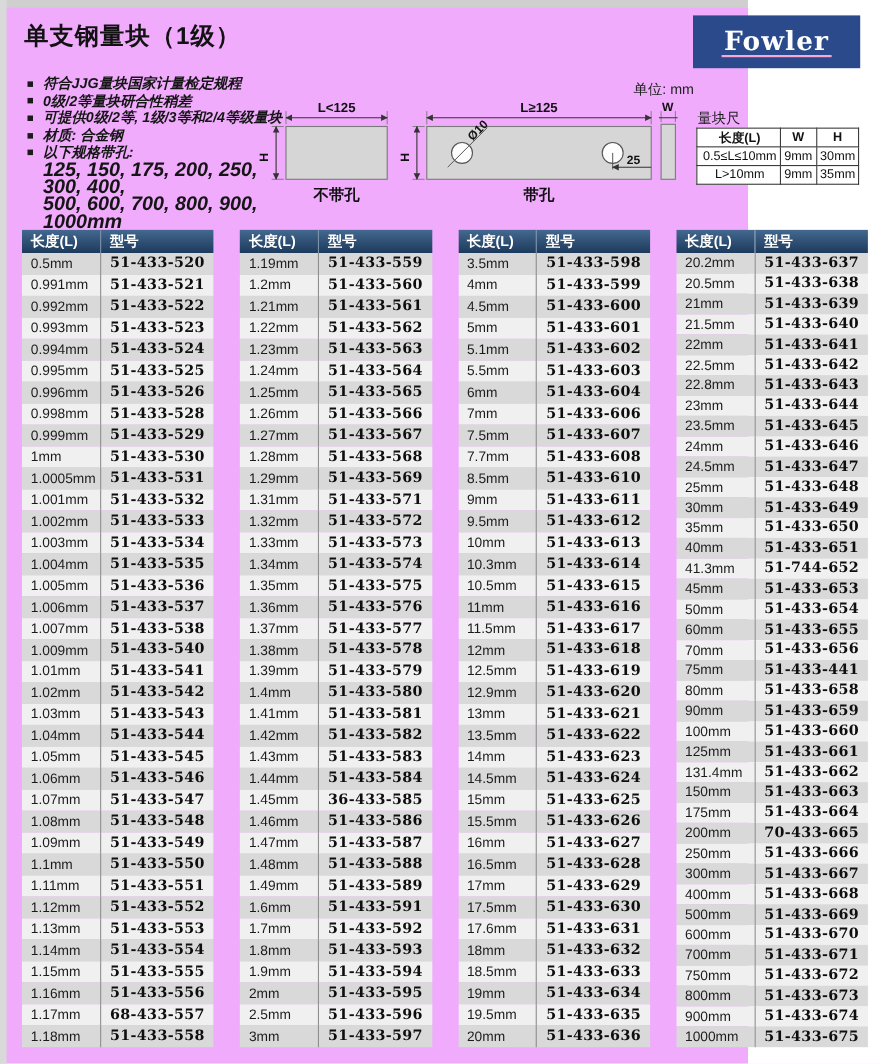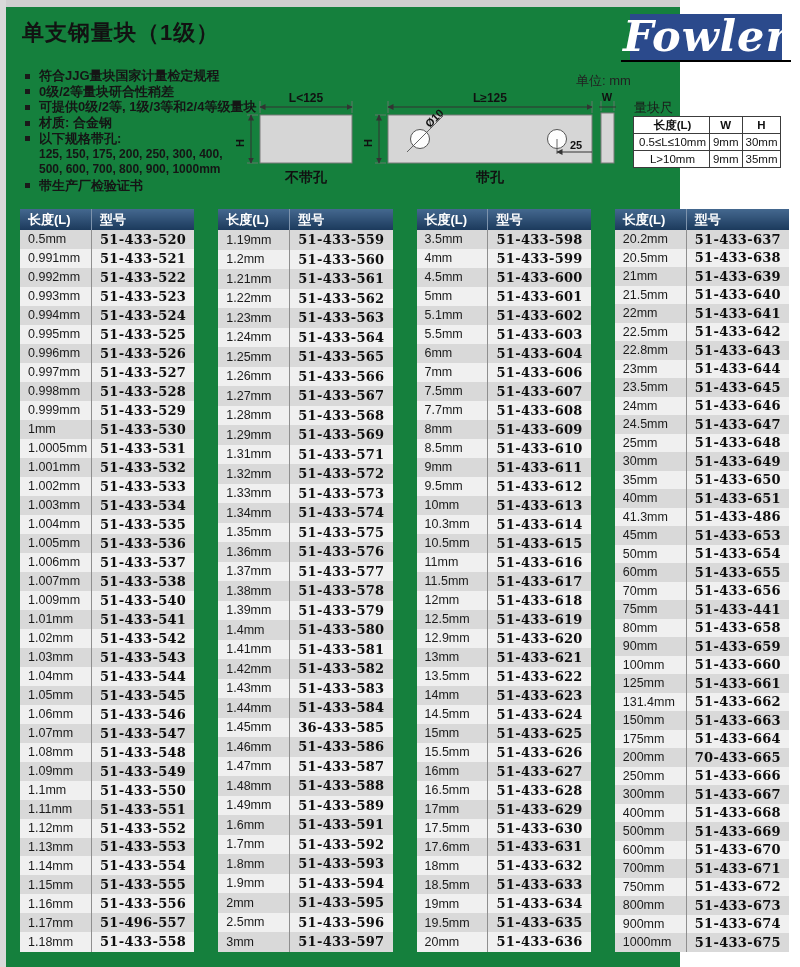--- a/index.html
+++ b/index.html
@@ -4,35 +4,35 @@
 <style>
   :root{
     --brand-blue:#2b4a8c;
     --table-header-top:#44688f;
     --table-header-bottom:#1c3a5c;
     --row-dark:#d9d9d9;
     --row-light:#f0f0f0;
   }
   *{margin:0;padding:0;box-sizing:border-box;}
   html,body{width:800px;height:967px;background:#fff;font-family:"Liberation Sans",sans-serif;overflow:hidden;}
-  .page{position:relative;width:680px;height:967px;background:#15803d;}
+  .page{position:relative;width:680px;height:967px;background:#f0abfc;}
   .edge-top{position:absolute;top:0;left:0;width:100%;height:7px;background:#cfcfcf;}
   .edge-left{position:absolute;top:0;left:0;width:6px;height:100%;background:#d9d9d9;}
 
   .page-title{position:absolute;left:22px;top:18px;font-size:22px;font-weight:bold;color:#121212;letter-spacing:1px;}
 
   .logo{position:absolute;left:630px;top:14px;width:152px;height:48px;background:var(--brand-blue);
         display:flex;align-items:center;justify-content:center;}
-  .logo span{color:#fff;font-family:"DejaVu Serif",serif;font-style:italic;font-weight:bold;font-size:43px;letter-spacing:1px;
-        border-bottom:2px solid #000000;line-height:1.05;padding:0 2px 1px 2px;}
-
-  .features{position:absolute;left:24px;top:68px;width:235px;list-style:none;}
+  .logo span{color:#fff;font-family:"DejaVu Serif",serif;font-weight:bold;font-size:24px;letter-spacing:1px;
+        border-bottom:2px solid #f9a8d4;line-height:1.05;padding:0 2px 1px 2px;}
+
+  .features{position:absolute;left:24px;top:68px;width:235px;list-style:none;font-style:italic;}
   .features li{position:relative;padding-left:15px;font-size:13px;font-weight:600;color:#151515;line-height:15.7px;}
   .features .bullet{position:absolute;left:1px;top:5.5px;width:5px;height:5px;background:#1a1a1a;display:block;}
-  .features .bsub{font-size:12px;font-weight:600;color:#151515;line-height:15.7px;}
+  .features .bsub{font-size:18px;font-weight:600;color:#151515;line-height:15.7px;}
 
   .unit-label{position:absolute;left:576px;top:72px;font-size:13px;font-weight:normal;color:#222;}
 
   .diagram{position:absolute;left:235px;top:88px;width:390px;height:100px;}
   .diagram text{font-family:"Liberation Sans",sans-serif;fill:#111;}
 
   .dims-title{position:absolute;left:634px;top:99px;font-size:13px;font-weight:normal;color:#1a1a1a;}
   .dims-wrap{position:absolute;left:633px;top:116px;}
   .dims{border-collapse:collapse;background:#fff;}
   .dims th,.dims td{border:1px solid #3c3c3c;font-size:11.5px;height:17px;padding:0 3px;color:#111;}
@@ -180,24 +180,20 @@
           </tr>
           <tr>
             <td class="len">0.995mm</td>
             <td class="mod">51-433-525</td>
           </tr>
           <tr>
             <td class="len">0.996mm</td>
             <td class="mod">51-433-526</td>
           </tr>
           <tr>
-            <td class="len">0.997mm</td>
-            <td class="mod">51-433-527</td>
-          </tr>
-          <tr>
             <td class="len">0.998mm</td>
             <td class="mod">51-433-528</td>
           </tr>
           <tr>
             <td class="len">0.999mm</td>
             <td class="mod">51-433-529</td>
           </tr>
           <tr>
             <td class="len">1mm</td>
             <td class="mod">51-433-530</td>
@@ -297,21 +293,21 @@
           <tr>
             <td class="len">1.15mm</td>
             <td class="mod">51-433-555</td>
           </tr>
           <tr>
             <td class="len">1.16mm</td>
             <td class="mod">51-433-556</td>
           </tr>
           <tr>
             <td class="len">1.17mm</td>
-            <td class="mod">51-496-557</td>
+            <td class="mod">68-433-557</td>
           </tr>
           <tr>
             <td class="len">1.18mm</td>
             <td class="mod">51-433-558</td>
           </tr>
         </tbody>
       </table>
       <table class="spec">
         <thead>
           <tr>
@@ -512,24 +508,20 @@
           </tr>
           <tr>
             <td class="len">7.5mm</td>
             <td class="mod">51-433-607</td>
           </tr>
           <tr>
             <td class="len">7.7mm</td>
             <td class="mod">51-433-608</td>
           </tr>
           <tr>
-            <td class="len">8mm</td>
-            <td class="mod">51-433-609</td>
-          </tr>
-          <tr>
             <td class="len">8.5mm</td>
             <td class="mod">51-433-610</td>
           </tr>
           <tr>
             <td class="len">9mm</td>
             <td class="mod">51-433-611</td>
           </tr>
           <tr>
             <td class="len">9.5mm</td>
             <td class="mod">51-433-612</td>
@@ -695,21 +687,21 @@
           <tr>
             <td class="len">35mm</td>
             <td class="mod">51-433-650</td>
           </tr>
           <tr>
             <td class="len">40mm</td>
             <td class="mod">51-433-651</td>
           </tr>
           <tr>
             <td class="len">41.3mm</td>
-            <td class="mod">51-433-486</td>
+            <td class="mod">51-744-652</td>
           </tr>
           <tr>
             <td class="len">45mm</td>
             <td class="mod">51-433-653</td>
           </tr>
           <tr>
             <td class="len">50mm</td>
             <td class="mod">51-433-654</td>
           </tr>
           <tr>

